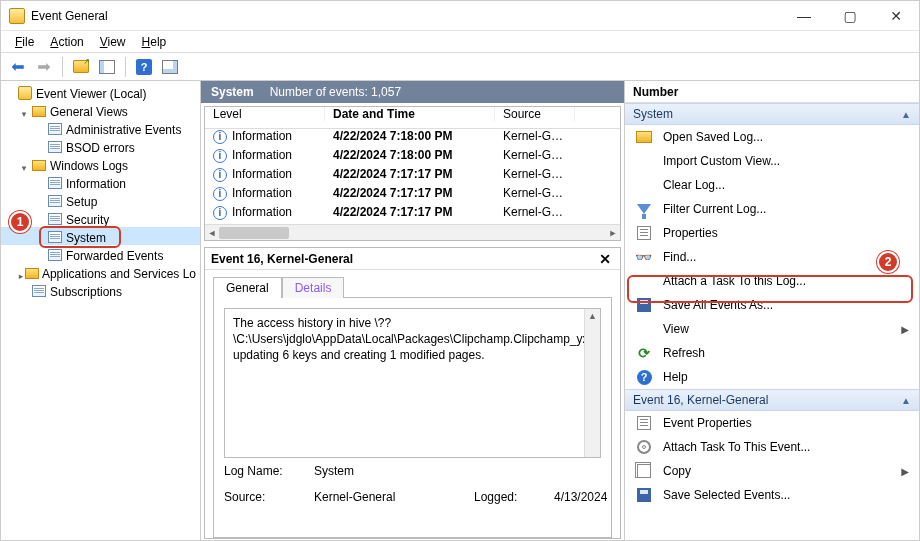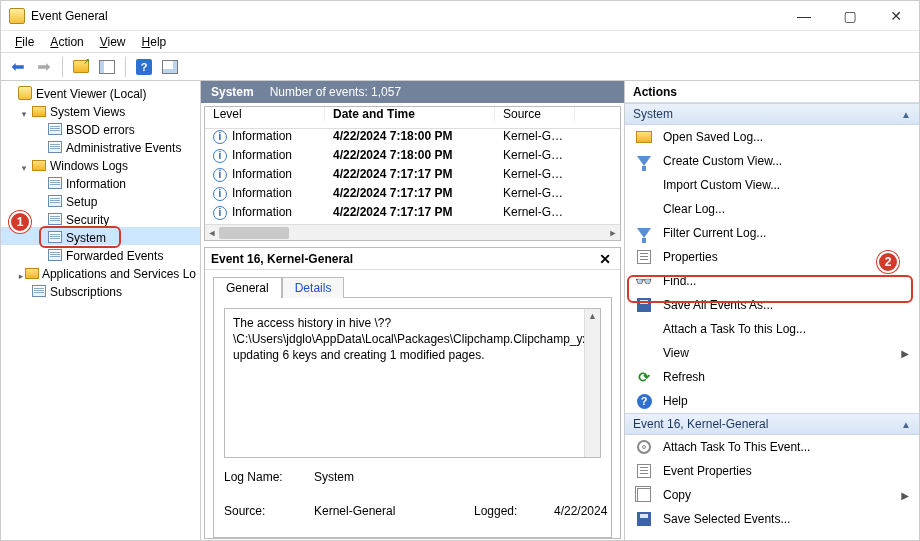--- a/index.html
+++ b/index.html
@@ -257,21 +257,21 @@
   .detail-tabs {
     display: flex; gap: 0; padding: 6px 8px 0 8px;
   }
   .tab {
     padding: 3px 12px;
     border: 1px solid #bbb;
     border-bottom: none;
     background: #fff;
     position: relative; top: 1px;
   }
-  .tab.inactive { background: #f7f7f7; color: #1d4ed8; }
+  .tab.inactive { background: #f7f7f7; color: #8b5cf6; }
   .detail-body {
     flex: 1; margin: 0 8px 0 8px;
     border: 1px solid #bbb;
     padding: 10px;
     display: flex; flex-direction: column;
     min-height: 0;
   }
   .desc-box {
     flex: 0 0 150px;
     border: 1px solid #bbb;
@@ -280,24 +280,24 @@
     line-height: 1.35;
     overflow: hidden;
     position: relative;
   }
   .vscroll {
     position: absolute; right: 0; top: 0; bottom: 0; width: 16px;
     background: #f1f1f1; border-left: 1px solid #ddd;
   }
   .vscroll .arrow { height:14px; display:flex;align-items:center;justify-content:center; color:#666; font-size:9px;}
   .kv-grid {
-    margin-top: 12px;
+    margin-top: 6px;
     display: grid;
     grid-template-columns: 90px 160px 80px 1fr;
-    row-gap: 20px;
+    row-gap: 12px;
     font-size: 12px;
   }
   .kv-grid .k { }
   .kv-grid .v { }
 
   
   .actions-header {
     height: 22px; display: flex; align-items: center;
     padding: 0 8px; font-weight: 600;
     border-bottom: 1px solid #ddd;
@@ -415,35 +415,35 @@
       <span class="t-icon">
             <span class="ev-root-icon"></span>
           </span>
       <span class="label">Event Viewer (Local)</span>
     </div>
     <div class="tree-row indent-1">
       <span class="expander">▾</span>
       <span class="t-icon">
             <span class="folder-tree"></span>
           </span>
-      <span class="label">System Views</span>
+      <span class="label">General Views</span>
     </div>
     <div class="tree-row indent-2">
       <span class="expander"></span>
       <span class="t-icon">
             <span class="log-icon"></span>
           </span>
+      <span class="label">Administrative Events</span>
+    </div>
+    <div class="tree-row indent-2">
+      <span class="expander"></span>
+      <span class="t-icon">
+            <span class="log-icon"></span>
+          </span>
       <span class="label">BSOD errors</span>
-    </div>
-    <div class="tree-row indent-2">
-      <span class="expander"></span>
-      <span class="t-icon">
-            <span class="log-icon"></span>
-          </span>
-      <span class="label">Administrative Events</span>
     </div>
     <div class="tree-row indent-1">
       <span class="expander">▾</span>
       <span class="t-icon">
             <span class="folder-tree"></span>
           </span>
       <span class="label">Windows Logs</span>
     </div>
     <div class="tree-row indent-2">
       <span class="expander"></span>
@@ -561,48 +561,42 @@
           </div>
         </div>
         <div class="kv-grid">
           <div class="k">Log Name:</div>
           <div class="v">System</div>
           <div></div>
               <div></div>
           <div class="k">Source:</div>
           <div class="v">Kernel-General</div>
           <div class="k">Logged:</div>
-          <div class="v">4/22/2024</div>
+          <div class="v">4/13/2024</div>
         </div>
       </div>
     </div>
   </div>
 
   <div class="actions-pane">
-    <div class="actions-header">Actions</div>
+    <div class="actions-header">Number</div>
 
     <div class="actions-section-hdr">
       <span>System</span>
       <span class="spacer"></span>
       <span class="collapse">▲</span>
     </div>
     <div class="actions-list">
       <div class="action-row">
         <span class="a-icon">
               <span class="a-folder"></span>
             </span>
         <span>Open Saved Log...</span>
       </div>
       <div class="action-row">
-        <span class="a-icon">
-              <span class="a-funnel"></span>
-            </span>
-        <span>Create Custom View...</span>
-      </div>
-      <div class="action-row">
         <span class="a-icon"></span>
         <span>Import Custom View...</span>
       </div>
       <div class="action-row">
         <span class="a-icon"></span>
         <span>Clear Log...</span>
       </div>
       <div class="action-row">
         <span class="a-icon">
               <span class="a-funnel"></span>
@@ -615,28 +609,28 @@
             </span>
         <span>Properties</span>
       </div>
       <div class="action-row">
         <span class="a-icon">
               <span class="a-binoc">👓</span>
             </span>
         <span>Find...</span>
       </div>
       <div class="action-row">
-        <span class="a-icon">
-              <span class="a-disk"></span>
-            </span>
-        <span>Save All Events As...</span>
-      </div>
-      <div class="action-row">
         <span class="a-icon"></span>
         <span>Attach a Task To this Log...</span>
+      </div>
+      <div class="action-row">
+        <span class="a-icon">
+              <span class="a-disk"></span>
+            </span>
+        <span>Save All Events As...</span>
       </div>
       <div class="action-row">
         <span class="a-icon"></span>
         <span>View</span>
         <span class="arrow-sub">▶</span>
       </div>
       <div class="action-row">
         <span class="a-icon">
               <span class="a-refresh">⟳</span>
             </span>
@@ -651,29 +645,29 @@
     </div>
 
     <div class="actions-section-hdr">
       <span>Event 16, Kernel-General</span>
       <span class="spacer"></span>
       <span class="collapse">▲</span>
     </div>
     <div class="actions-list">
       <div class="action-row">
         <span class="a-icon">
+              <span class="a-props"></span>
+            </span>
+        <span>Event Properties</span>
+      </div>
+      <div class="action-row">
+        <span class="a-icon">
               <span class="a-gear"></span>
             </span>
         <span>Attach Task To This Event...</span>
-      </div>
-      <div class="action-row">
-        <span class="a-icon">
-              <span class="a-props"></span>
-            </span>
-        <span>Event Properties</span>
       </div>
       <div class="action-row">
         <span class="a-icon">
               <span class="a-copy"></span>
             </span>
         <span>Copy</span>
         <span class="arrow-sub">▶</span>
       </div>
       <div class="action-row">
         <span class="a-icon">

